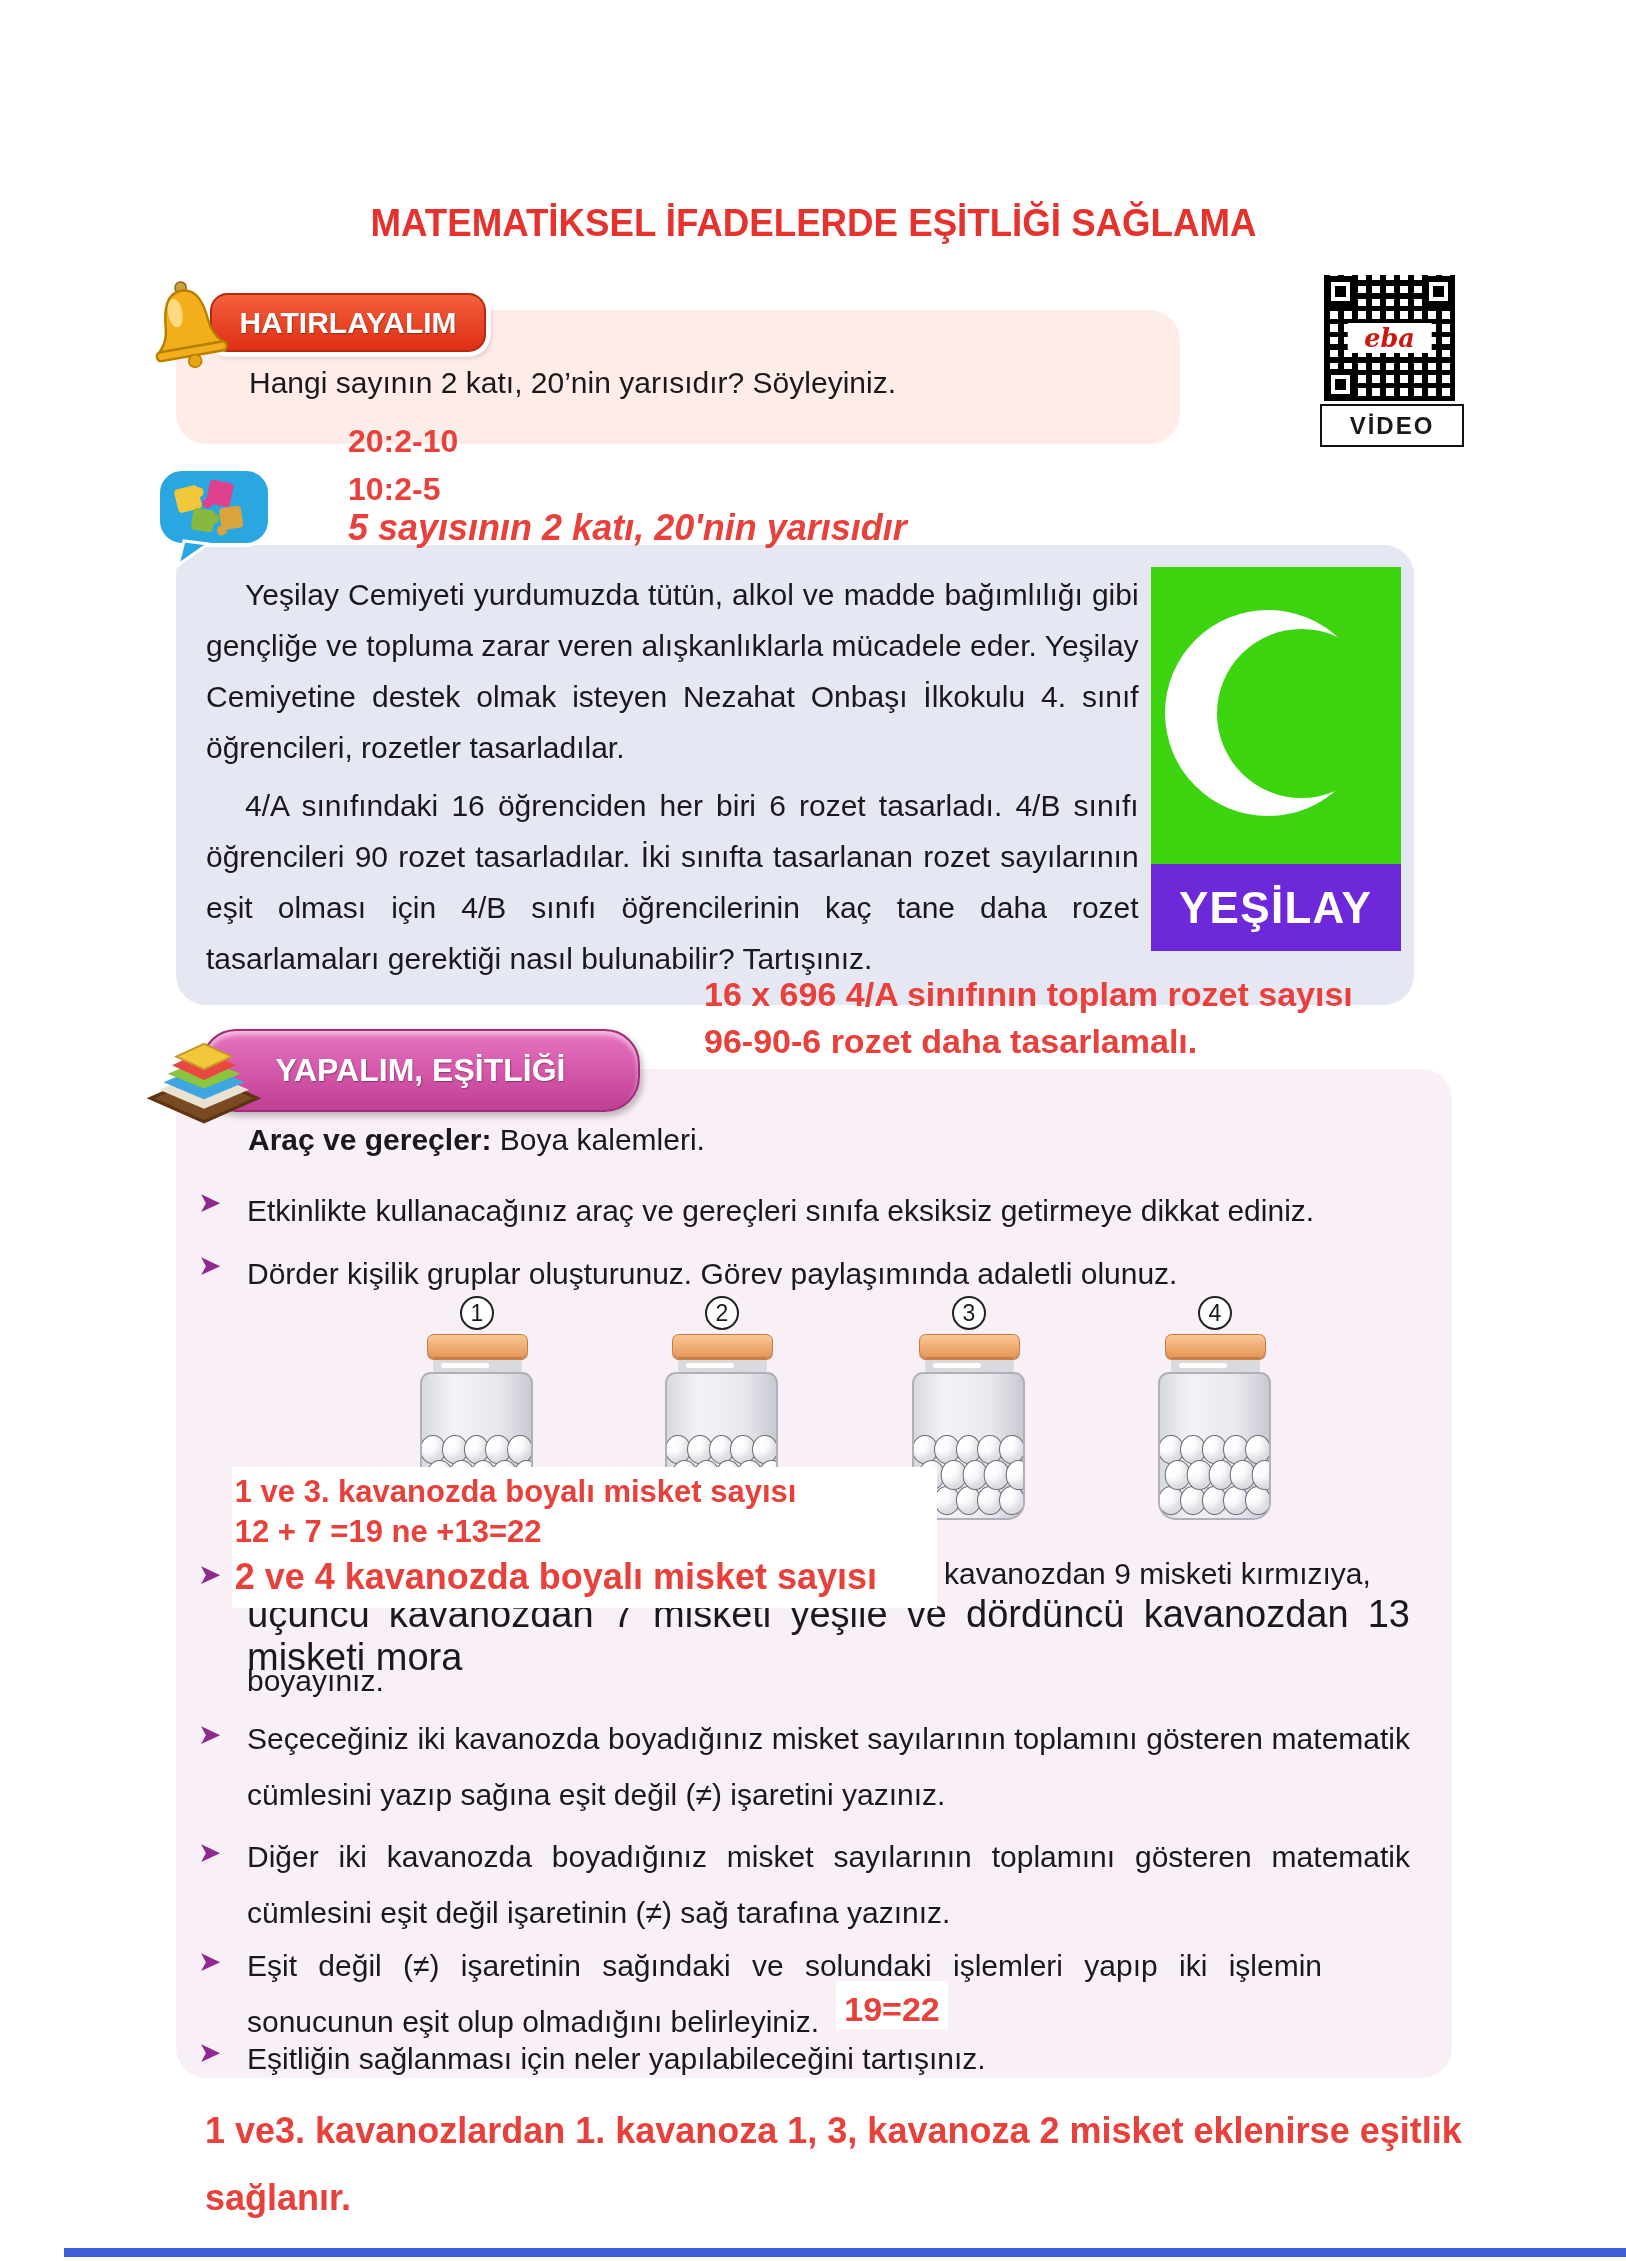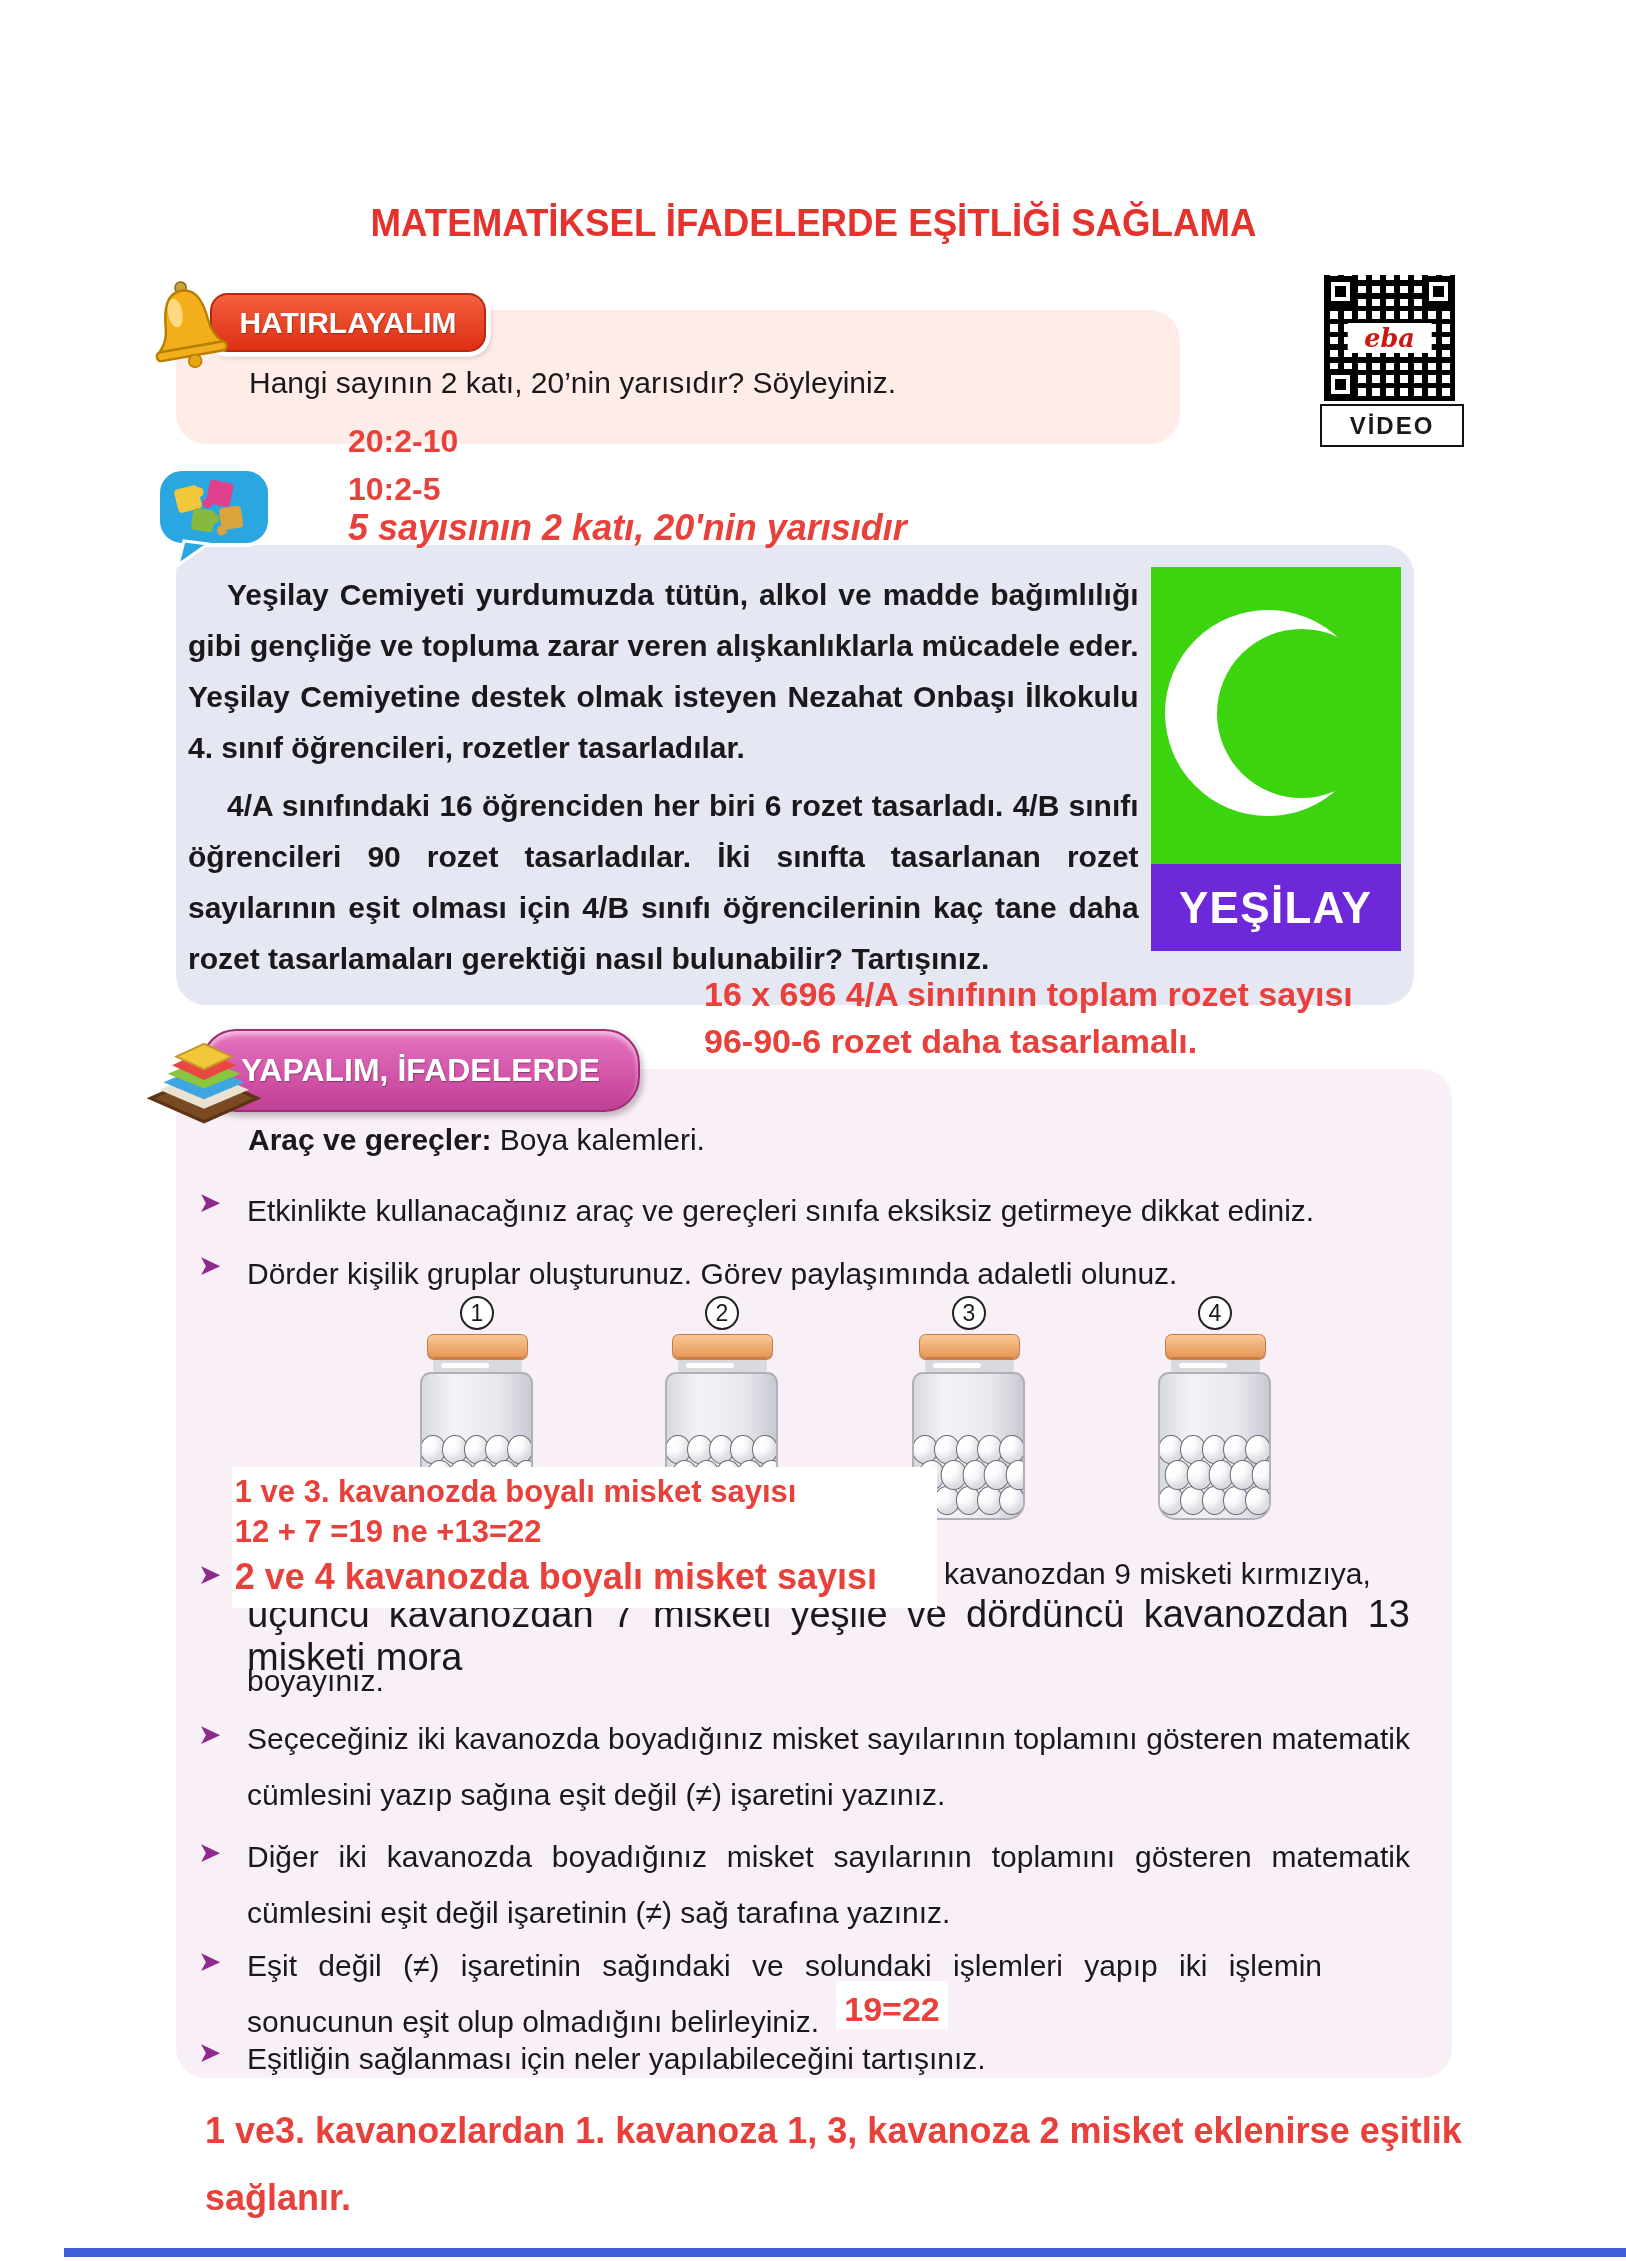--- a/index.html
+++ b/index.html
@@ -19,21 +19,21 @@
              box-shadow:0 0 0 4.7px #ffffff,2.7px 4px 6.7px rgba(0,0,0,.25);}
   .badge-pink{left:201px;top:1029px;width:435px;height:79px;font-size:32px;border-radius:35px;
               background:linear-gradient(#e773c0,#c13e95);border:2px solid #9c2f78;
               box-shadow:inset 0 4px 5.4px rgba(255,255,255,.55),2.7px 4px 6.7px rgba(0,0,0,.25);}
 
   
   .box-recall{left:176px;top:310px;width:1004px;height:134px;background:#fdece7;border-radius:30px;z-index:1;}
   .box-recall p{margin:0;padding:56px 16px 0 73px;font-size:30px;}
   .box-reading{left:176px;top:545px;width:1238px;height:460px;background:#e5e8f2;border-radius:30px;z-index:1;
                display:flex;}
-  .reading-text{flex:1;padding:24px 12px 0 12px;font-size:30px;line-height:51px;text-align:justify;font-weight:bold;}
+  .reading-text{flex:1;padding:24px 12px 0 30px;font-size:30px;line-height:51px;text-align:justify;}
   .reading-text p{margin:0 0 6.7px 0;text-indent:39px;}
   .box-activity{left:176px;top:1069px;width:1276px;height:1009px;background:#f9eff7;border-radius:30px;z-index:1;}
 
   
   .hw{color:#e8403a;font-weight:bold;white-space:nowrap;z-index:7;}
 
   
   .qr{left:1324px;top:275px;width:131px;height:126px;background:
         repeating-linear-gradient(90deg,#000 0 6px,transparent 6px 14px),
         repeating-linear-gradient(0deg,#000 0 5.4px,#fff 5.4px 12.8px);
@@ -173,21 +173,21 @@
       <path d="M10 78 L60 56 L110 78 L60 100 Z" fill="#7a4a22" stroke="#5d3312" stroke-width="3"></path>
       <path d="M18 70 L60 52 L102 70 L60 88 Z" fill="#e9e2d2"></path>
       <path d="M22 63 L60 47 L98 63 L60 79 Z" fill="#3fa7e0"></path>
       <path d="M26 55 L60 41 L94 55 L60 69 Z" fill="#8bc43f"></path>
       <path d="M30 47 L60 33 L90 47 L60 61 Z" fill="#e8483f"></path>
       <path d="M34 39 L60 27 L86 39 L60 51 Z" fill="#f2c83a" stroke="#c8952d" stroke-width="2"></path>
     </svg>
   </div>
 
   <div class="abs badge badge-pink">
-    <span>YAPALIM, İFADELERDE</span>
+    <span>YAPALIM, EŞİTLİĞİ</span>
   </div>
 
   <div class="abs box-activity"></div>
 
   <div class="abs" style="left:248px;top:1123px;font-size:30px;z-index:3;">
     <span style="font-weight:bold;">Araç ve gereçler:</span>
     <span>Boya kalemleri.</span>
   </div>
 
   <div class="abs arrow" style="left:198px;top:1186px;">➤</div>

